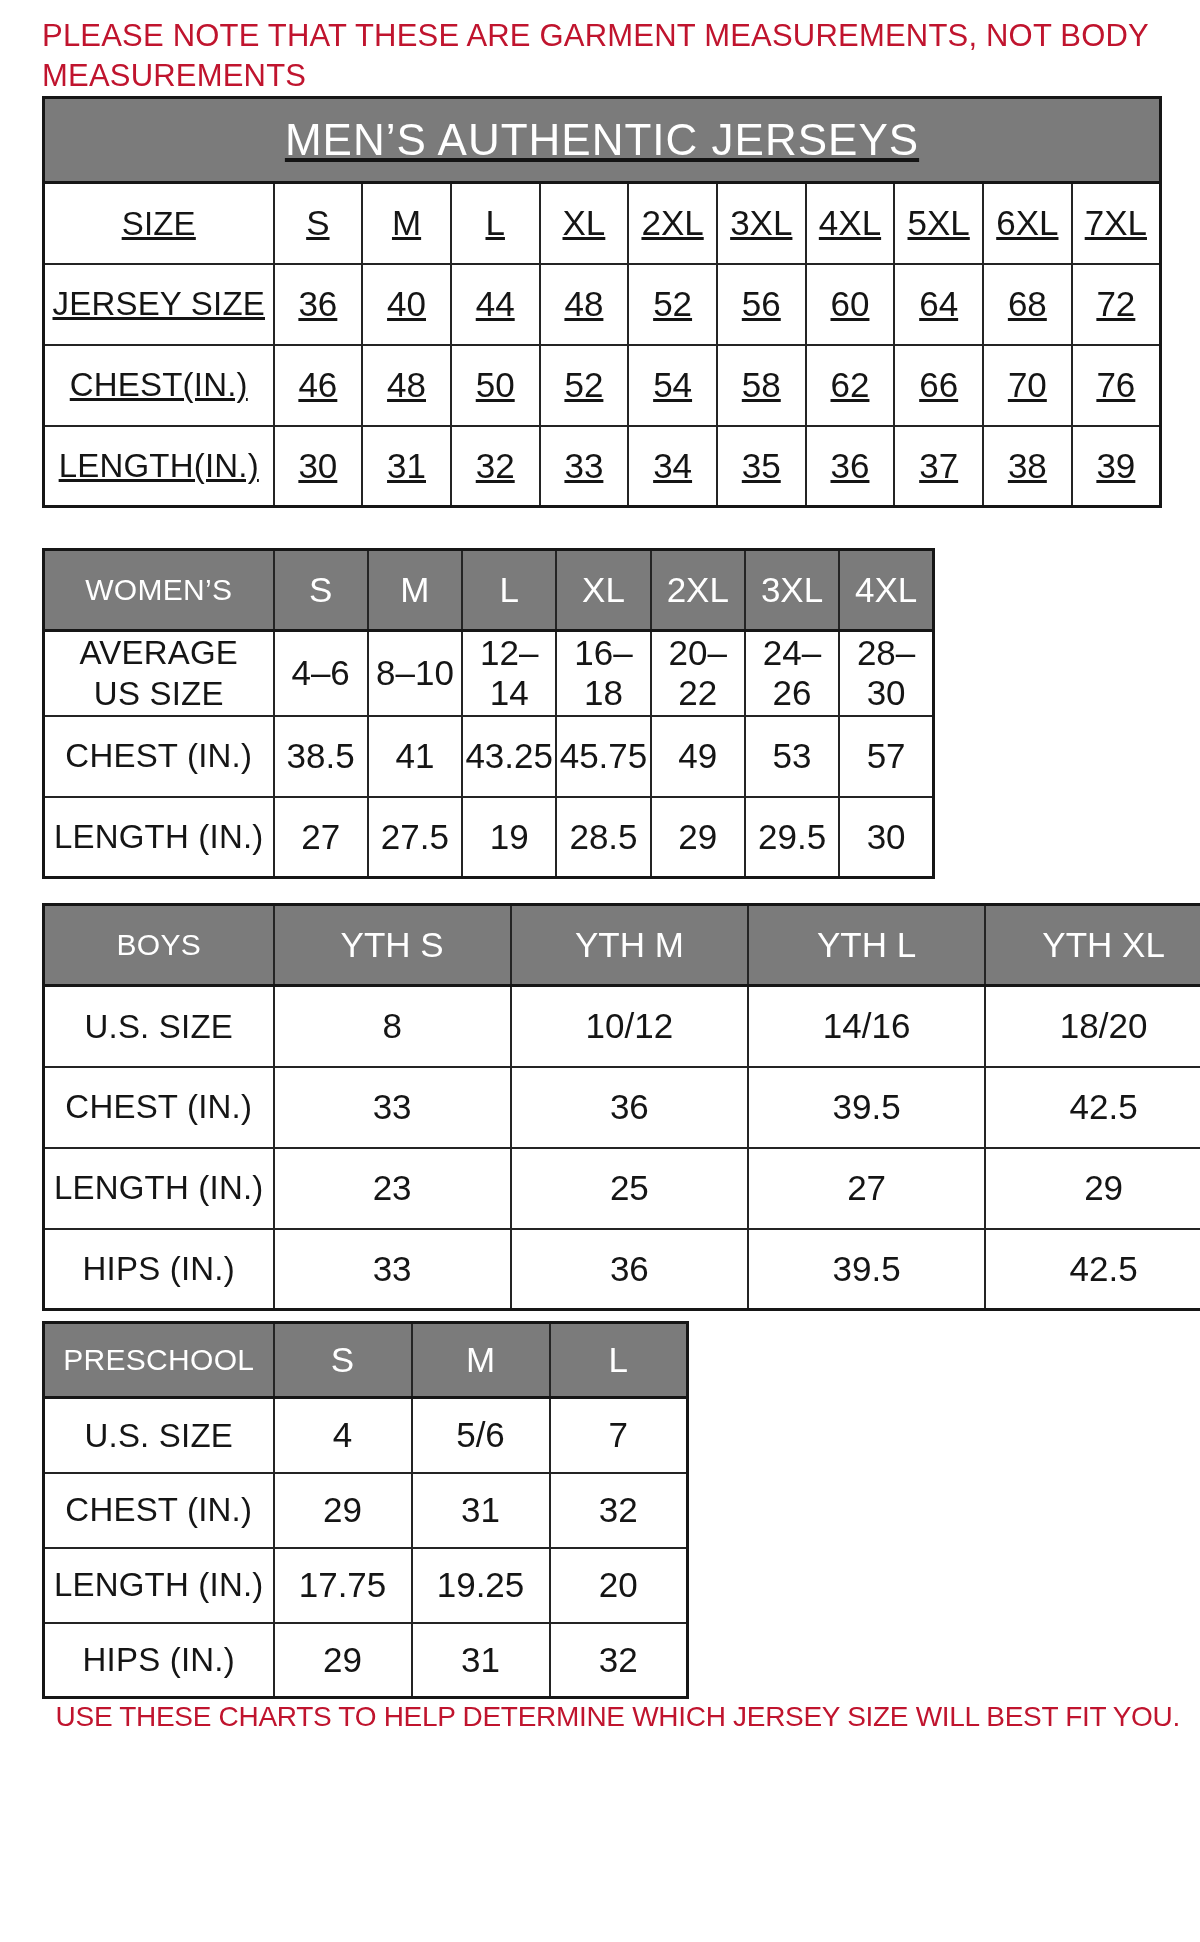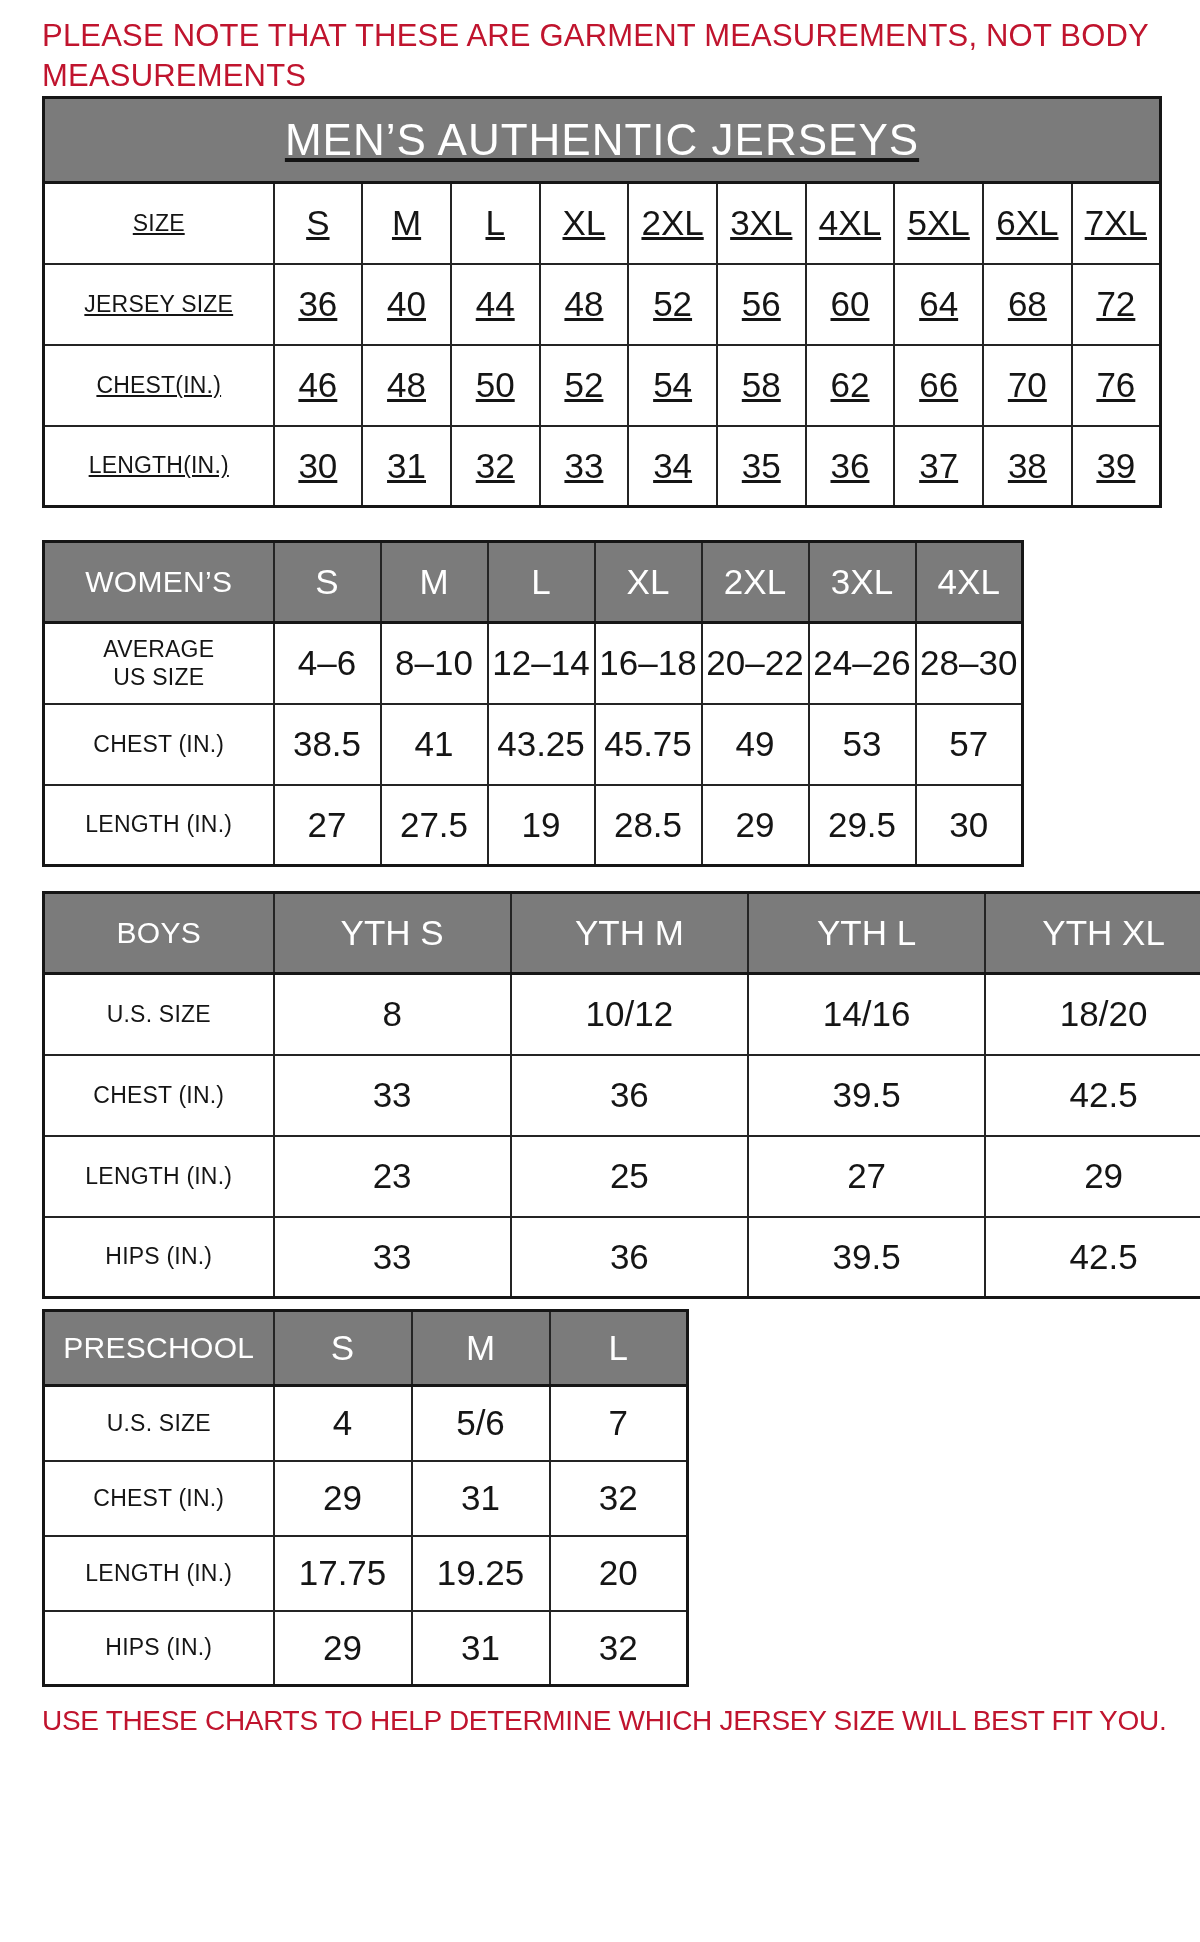--- a/index.html
+++ b/index.html
@@ -36,26 +36,27 @@
   
   .note-text {
     margin-top: 16px;
     font-size: 31px;
     line-height: 40px;
     color: #c0142e;
     white-space: pre-line;
     letter-spacing: 0.2px;
   }
   .footer-text {
-    margin-top: 16px;
+    margin-top: 0;
     font-size: 28px;
     line-height: 36px;
     color: #c0142e;
     letter-spacing: -0.3px;
     white-space: nowrap;
+    text-align: right;
   }
 
   
   table.size-table {
     border-collapse: collapse;
     table-layout: fixed;
     border: 3px solid #161616;
   }
   .size-table th, .size-table td {
     border: 2px solid #242424;
@@ -79,35 +80,35 @@
     border-bottom: 3px solid #161616 !important;
   }
   .group-label-cell {
     font-size: 30px;
     letter-spacing: 0.3px;
   }
   .header-size-cell {
     font-size: 35px;
   }
   .row-label-cell {
-    font-size: 23px;
+    font-size: 33px;
     color: #151515;
     white-space: pre-line;
     line-height: 1.25;
     letter-spacing: 0.2px;
   }
   .value-cell {
     font-size: 35px;
     color: #151515;
   }
 
   .t-mens  { width: 1120px; margin-top: 0px; }
   .t-mens tr { height: 81px; text-decoration: underline; }
 
-  .t-womens { width: 982px; margin-top: 32px; padding-left: 23px; }
+  .t-womens { width: 893px; margin-top: 40px; padding-left: 23px; }
   .t-womens tr { height: 81px; }
 
   .t-boys { width: 1182px; margin-top: 24px; }
   .t-boys tr { height: 81px; }
 
   .t-preschool { width: 647px; margin-top: 10px; }
   .t-preschool tr { height: 75px; }
 </style>
 </head>
 <body>

